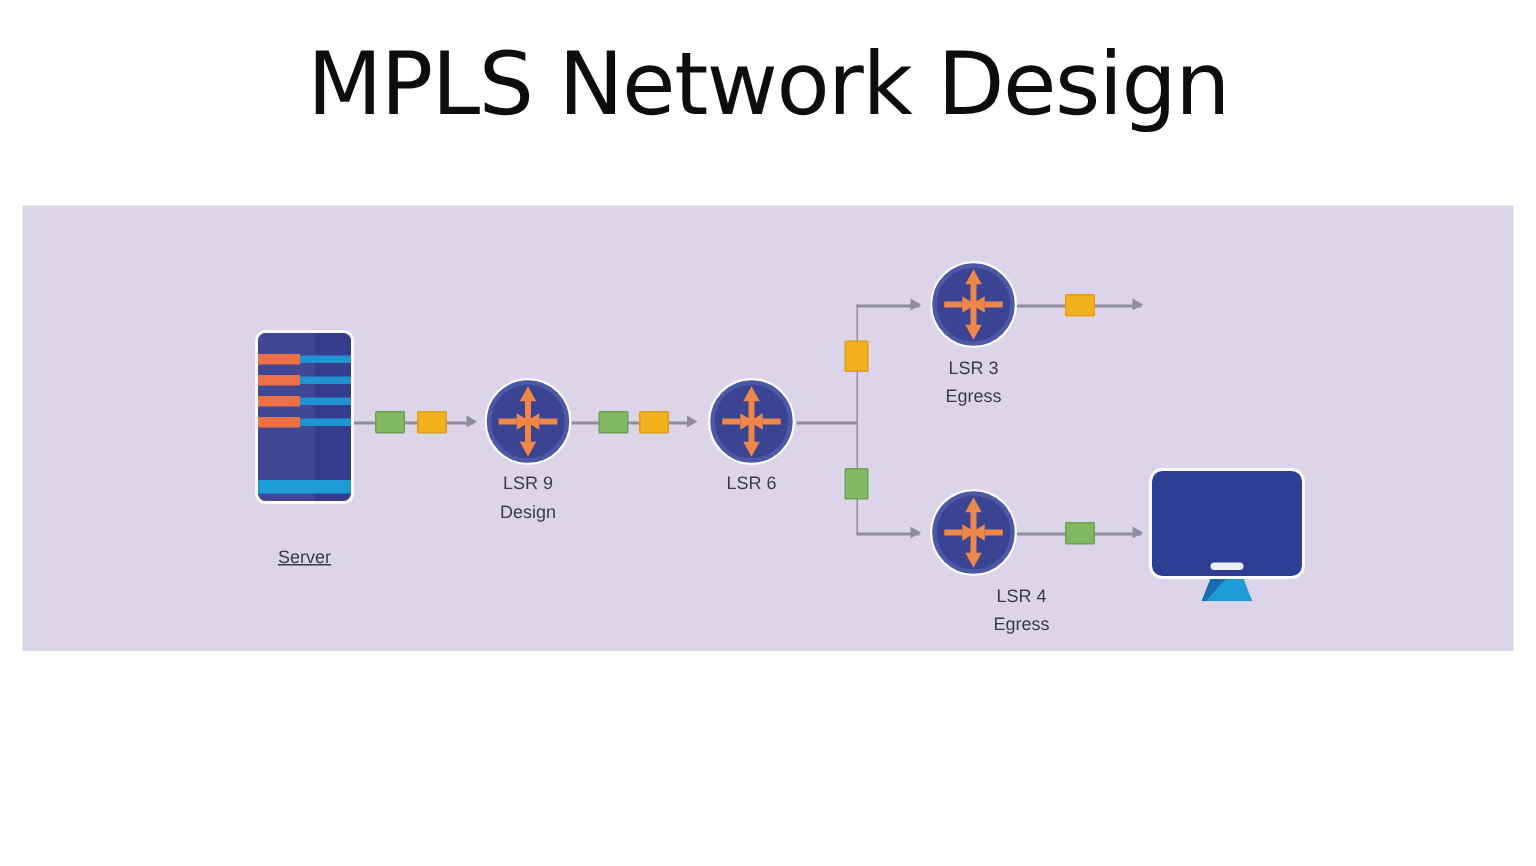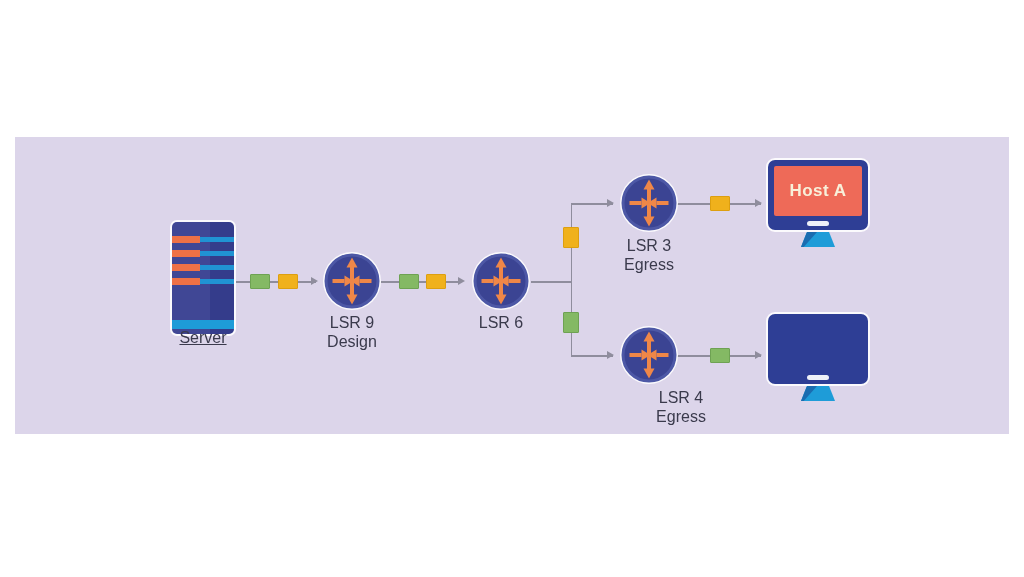--- a/index.html
+++ b/index.html
@@ -43,21 +43,21 @@
   
   .router { position:absolute; width:58px; height:58px; }
   .router svg { width:58px; height:58px; display:block; }
   .rc-out  { fill:var(--node-outline,#fbfafd); }
   .rc-body { fill:var(--router-fill,#3b4493); stroke:var(--router-ring,#4d58a6); stroke-width:3; }
   .ra-shaft { stroke:var(--router-arrow,#ef8748); stroke-width:4; fill:none; }
   .ra-head  { fill:var(--router-arrow,#ef8748); }
 
   
   .nlabel { position:absolute; width:120px; text-align:center; color:var(--label-color,#3a3a4c);
-            font-size:16px; line-height:19px; }
+            font-size:12px; line-height:19px; }
 
   
   .monitor { position:absolute; width:100px; height:87px; }
   .m-stand { position:absolute; left:33px; bottom:0; width:34px; height:18px;
              background:var(--stand-blue,#1e9cd8);
              clip-path:polygon(21% 0, 79% 0, 100% 100%, 0 100%); }
   .m-stand-shadow { position:absolute; inset:0; background:var(--stand-shadow,#1a6cb0);
              clip-path:polygon(22% 0, 55% 0, 8% 100%, 0 100%, 0 70%); }
   .m-frame { position:absolute; left:0; right:0; top:0; height:70px;
              background:var(--monitor-frame,#2e3e95); border-radius:7px;
@@ -67,20 +67,21 @@
              display:flex; align-items:center; justify-content:center; }
   .m-label { color:var(--monitor-text,#f8f0da); font-weight:bold; font-size:17px; letter-spacing:.5px; }
   .m-pill { position:absolute; left:50%; transform:translateX(-50%); bottom:4px;
             width:22px; height:5px; border-radius:3px; background:#eef1f8; }
 </style>
 </head>
 <body>
 
 <div class="stage">
 
+  <div class="title">MPLS Network Design</div>
 
   <div class="panel"></div>
 
   <div class="hline" style="left:234px; top:281px; width:82px;"></div>
   <div class="arrow-right" style="left:311px; top:277px;"></div>
 
   <div class="hline" style="left:381px; top:281px; width:80px;"></div>
   <div class="arrow-right" style="left:458px; top:277px;"></div>
 
   <div class="hline" style="left:531px; top:281px; width:41px;"></div>
@@ -113,21 +114,21 @@
     <div class="st-b" style="top:15px;"></div>
     <div class="st-b" style="top:29px;"></div>
     <div class="st-b" style="top:43px;"></div>
     <div class="st-b" style="top:57px;"></div>
     <div class="st-o" style="top:14px;"></div>
     <div class="st-o" style="top:28px;"></div>
     <div class="st-o" style="top:42px;"></div>
     <div class="st-o" style="top:56px;"></div>
     <div class="base"></div>
   </div>
-  <div class="nlabel" style="left:143px; top:328px;text-decoration:underline;">Server</div>
+  <div class="nlabel" style="left:143px; top:362px;text-decoration:underline;">Server</div>
 
   <div class="router" style="left:323px; top:252px;">
     <svg viewBox="0 0 58 58">
       <circle class="rc-out" cx="29" cy="29" r="29"></circle>
       <circle class="rc-body" cx="29" cy="29" r="26"></circle>
       <path class="ra-shaft" d="M29 13 L29 45"></path>
       <path class="ra-head" d="M23.5 15.5 L34.5 15.5 L29 5.5 Z"></path>
       <path class="ra-head" d="M23.5 42.5 L34.5 42.5 L29 52.5 Z"></path>
       <path class="ra-shaft" d="M9.5 29 L21.5 29"></path>
       <path class="ra-head" d="M21.5 23.5 L21.5 34.5 L30.5 29 Z"></path>
@@ -186,31 +187,20 @@
       <path class="ra-head" d="M21.5 23.5 L21.5 34.5 L30.5 29 Z"></path>
       <path class="ra-shaft" d="M48.5 29 L36.5 29"></path>
       <path class="ra-head" d="M36.5 23.5 L36.5 34.5 L27.5 29 Z"></path>
     </svg>
   </div>
   <div class="nlabel" style="left:621px; top:388px;">
     <div>LSR 4</div>
     <div>Egress</div>
   </div>
 
-  <div class="monitor" style="left:768px; top:160px;">
-    <div class="m-stand">
-      <div class="m-stand-shadow"></div>
-    </div>
-    <div class="m-frame">
-      <div class="m-screen">
-        <span class="m-label">Host A</span>
-      </div>
-      <div class="m-pill"></div>
-    </div>
-  </div>
 
   <div class="monitor" style="left:768px; top:314px;">
     <div class="m-stand">
       <div class="m-stand-shadow"></div>
     </div>
     <div class="m-frame">
       <div class="m-pill"></div>
     </div>
   </div>
 

